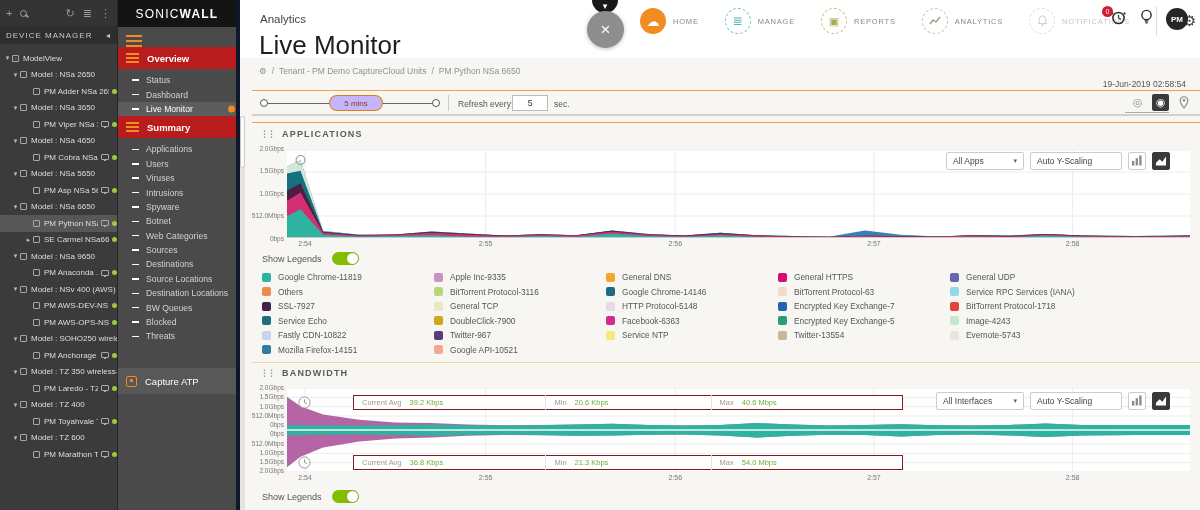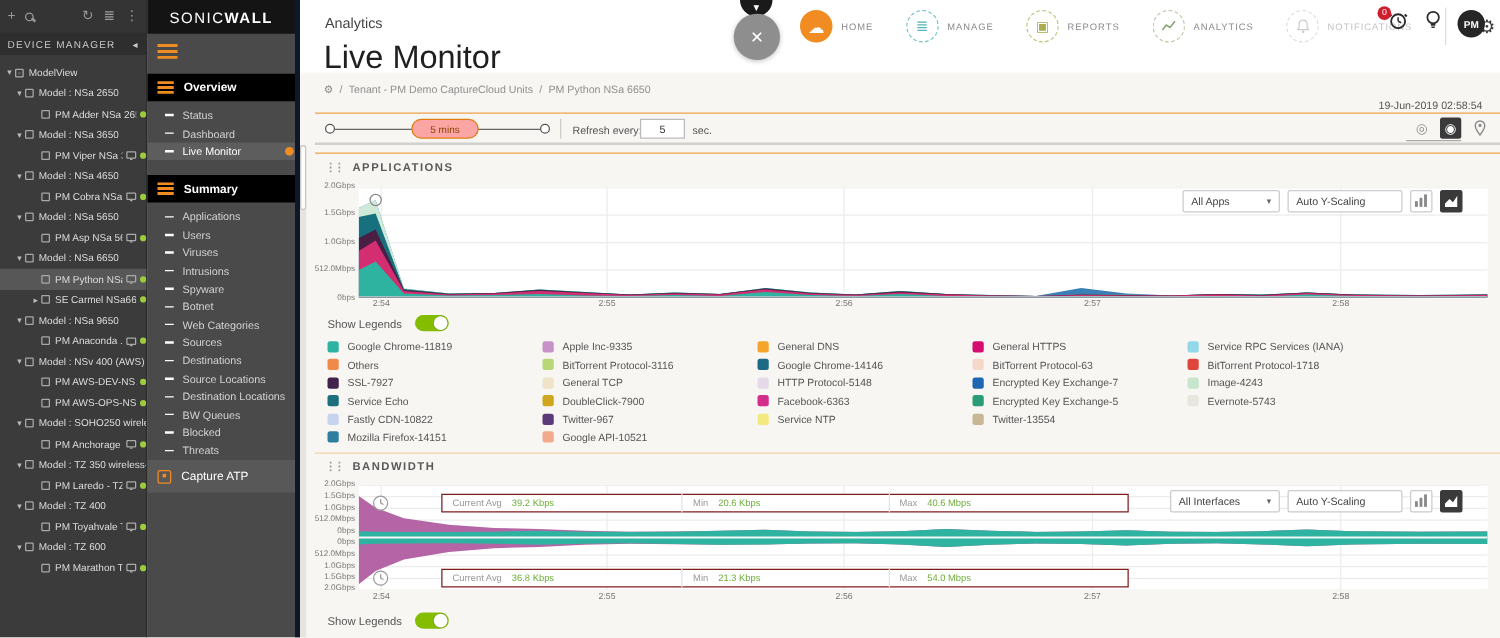--- a/index.html
+++ b/index.html
@@ -27,21 +27,21 @@
   .tree-row .tlabel { overflow:hidden; text-overflow:clip; }
   .monitor-glyph { width:8px; height:6px; border:1px solid #aaa; border-radius:1px; margin-left:3px; position:relative; flex:none; }
   .monitor-glyph::after { content:""; position:absolute; left:2px; right:2px; bottom:-2px; height:1px; background:#aaa; }
   .gdot { width:5px; height:5px; border-radius:50%; background:#9ccb3b; margin-left:3px; flex:none; }
 
   
   #nav-panel { position:absolute; left:118px; top:0; width:122px; height:510px; background:#4a4a4a; border-right:4px solid #0f172a; }
   .logo-bar { height:27px; background:#141414; color:#fff; display:flex; align-items:center; justify-content:center; font-size:12px; letter-spacing:1.2px; }
   .logo-bar b { font-weight:bold; }
   .nav-burger { margin:8px 0 0 8px; width:16px; height:12px; background:repeating-linear-gradient(180deg,#f08c21 0 2.5px,transparent 2.5px 5px); cursor:pointer; }
-  .nav-sec { display:flex; align-items:center; gap:8px; height:22px; margin-top:12px; padding-left:8px; background:#000000; color:#fff; font-size:9.5px; font-weight:bold; cursor:pointer; }
+  .nav-sec { display:flex; align-items:center; gap:8px; height:22px; padding-left:8px; background:#b91c1c; color:#fff; font-size:9.5px; font-weight:bold; cursor:pointer; }
   .sec-burger { width:13px; height:10px; background:repeating-linear-gradient(180deg,#f08c21 0 2px,transparent 2px 4px); flex:none; }
   .nav-row { position:relative; display:flex; align-items:center; gap:7px; height:14.4px; padding-left:14px; color:#d2d2d2; font-size:8.6px; cursor:pointer; }
   .nav-row .dash { width:7px; height:1.5px; background:#fff; flex:none; }
   .nav-row.active { background:#5d5d5d; color:#fff; }
   .nav-row.active::after { content:""; position:absolute; right:1px; top:50%; transform:translateY(-50%); width:7px; height:7px; border-radius:50%; background:#f08c21; }
   .nav-items { margin-top:4px; }
   .nav-capture { position:absolute; left:0; right:0; top:368px; height:26px; background:#585858; display:flex; align-items:center; gap:8px; padding-left:8px; color:#fff; font-size:9.5px; cursor:pointer; }
   .atp-glyph { width:11px; height:11px; border:1.5px solid #f08c21; border-radius:2px; position:relative; flex:none; }
   .atp-glyph::after { content:""; position:absolute; left:2.5px; top:2.5px; width:3px; height:3px; background:#f08c21; border-radius:1px; }
 
@@ -73,21 +73,21 @@
   .breadcrumb .bc-link { cursor:pointer; }
   .timestamp { position:absolute; right:14px; top:79px; font-size:8.5px; color:#555; }
   .hr-orange { position:absolute; left:12px; right:0; height:1px; background:#f0a14b; }
   .hr-gray { position:absolute; left:12px; right:0; height:2px; background:#d2d0cc; }
 
   
   .toolbar-row { position:absolute; left:0; right:0; top:92px; height:22px; display:flex; align-items:center; }
   .slider { position:absolute; left:20px; top:0; width:180px; height:22px; }
   .slider .track { position:absolute; left:8px; right:8px; top:10.5px; height:1px; background:#666; }
   .s-dot { position:absolute; top:7px; width:8px; height:8px; border:1px solid #555; border-radius:50%; background:#fff; cursor:pointer; }
-  .s-pill { position:absolute; left:70px; top:4px; width:52px; height:14px; background:#fca5a5; border-radius:8px; color:#8a4300; font-size:8px; display:flex; align-items:center; justify-content:center; cursor:grab; box-shadow:0 0 0 1px #e07d12; }
+  .s-pill { position:absolute; left:70px; top:4px; width:52px; height:14px; background:#c4b5fd; border-radius:8px; color:#8a4300; font-size:8px; display:flex; align-items:center; justify-content:center; cursor:grab; box-shadow:0 0 0 1px #e07d12; }
   .tb-div { position:absolute; left:208px; top:3px; width:1px; height:16px; background:#ccc; }
   .refresh-label { position:absolute; left:218px; top:7px; font-size:8.5px; color:#555; }
   .refresh-input { position:absolute; left:272px; top:3px; width:36px; height:16px; border:1px solid #bbb; background:#fff; font-size:8.5px; text-align:center; color:#333; font-family:"Liberation Sans",sans-serif; }
   .refresh-unit { position:absolute; left:314px; top:7px; font-size:8.5px; color:#555; }
   .tb-icons { position:absolute; right:8px; top:2px; display:flex; align-items:center; gap:6px; }
   .tb-ico { width:17px; height:17px; display:flex; align-items:center; justify-content:center; font-size:11px; color:#8a8a8a; cursor:pointer; }
   .tb-ico.dark { background:#3a3a3a; color:#fff; border-radius:2px; }
   .tb-underline { position:absolute; right:31px; top:20px; width:44px; height:1px; background:#aaa; }
 
   
@@ -718,20 +718,24 @@
             <span class="swatch" style="background: rgb(43, 156, 119);"></span>
             <span>Encrypted Key Exchange-5</span>
           </div>
           <div class="legend-item">
             <span class="swatch" style="background: rgb(199, 183, 149);"></span>
             <span>Twitter-13554</span>
           </div>
         </div>
       <div class="legend-col">
 
+      <div class="legend-item">
+            <span class="swatch" style="background: rgb(106, 100, 176);"></span>
+            <span>General UDP</span>
+          </div>
           <div class="legend-item">
             <span class="swatch" style="background: rgb(146, 216, 232);"></span>
             <span>Service RPC Services (IANA)</span>
           </div>
           <div class="legend-item">
             <span class="swatch" style="background: rgb(224, 69, 60);"></span>
             <span>BitTorrent Protocol-1718</span>
           </div>
           <div class="legend-item">
             <span class="swatch" style="background: rgb(198, 230, 205);"></span>

